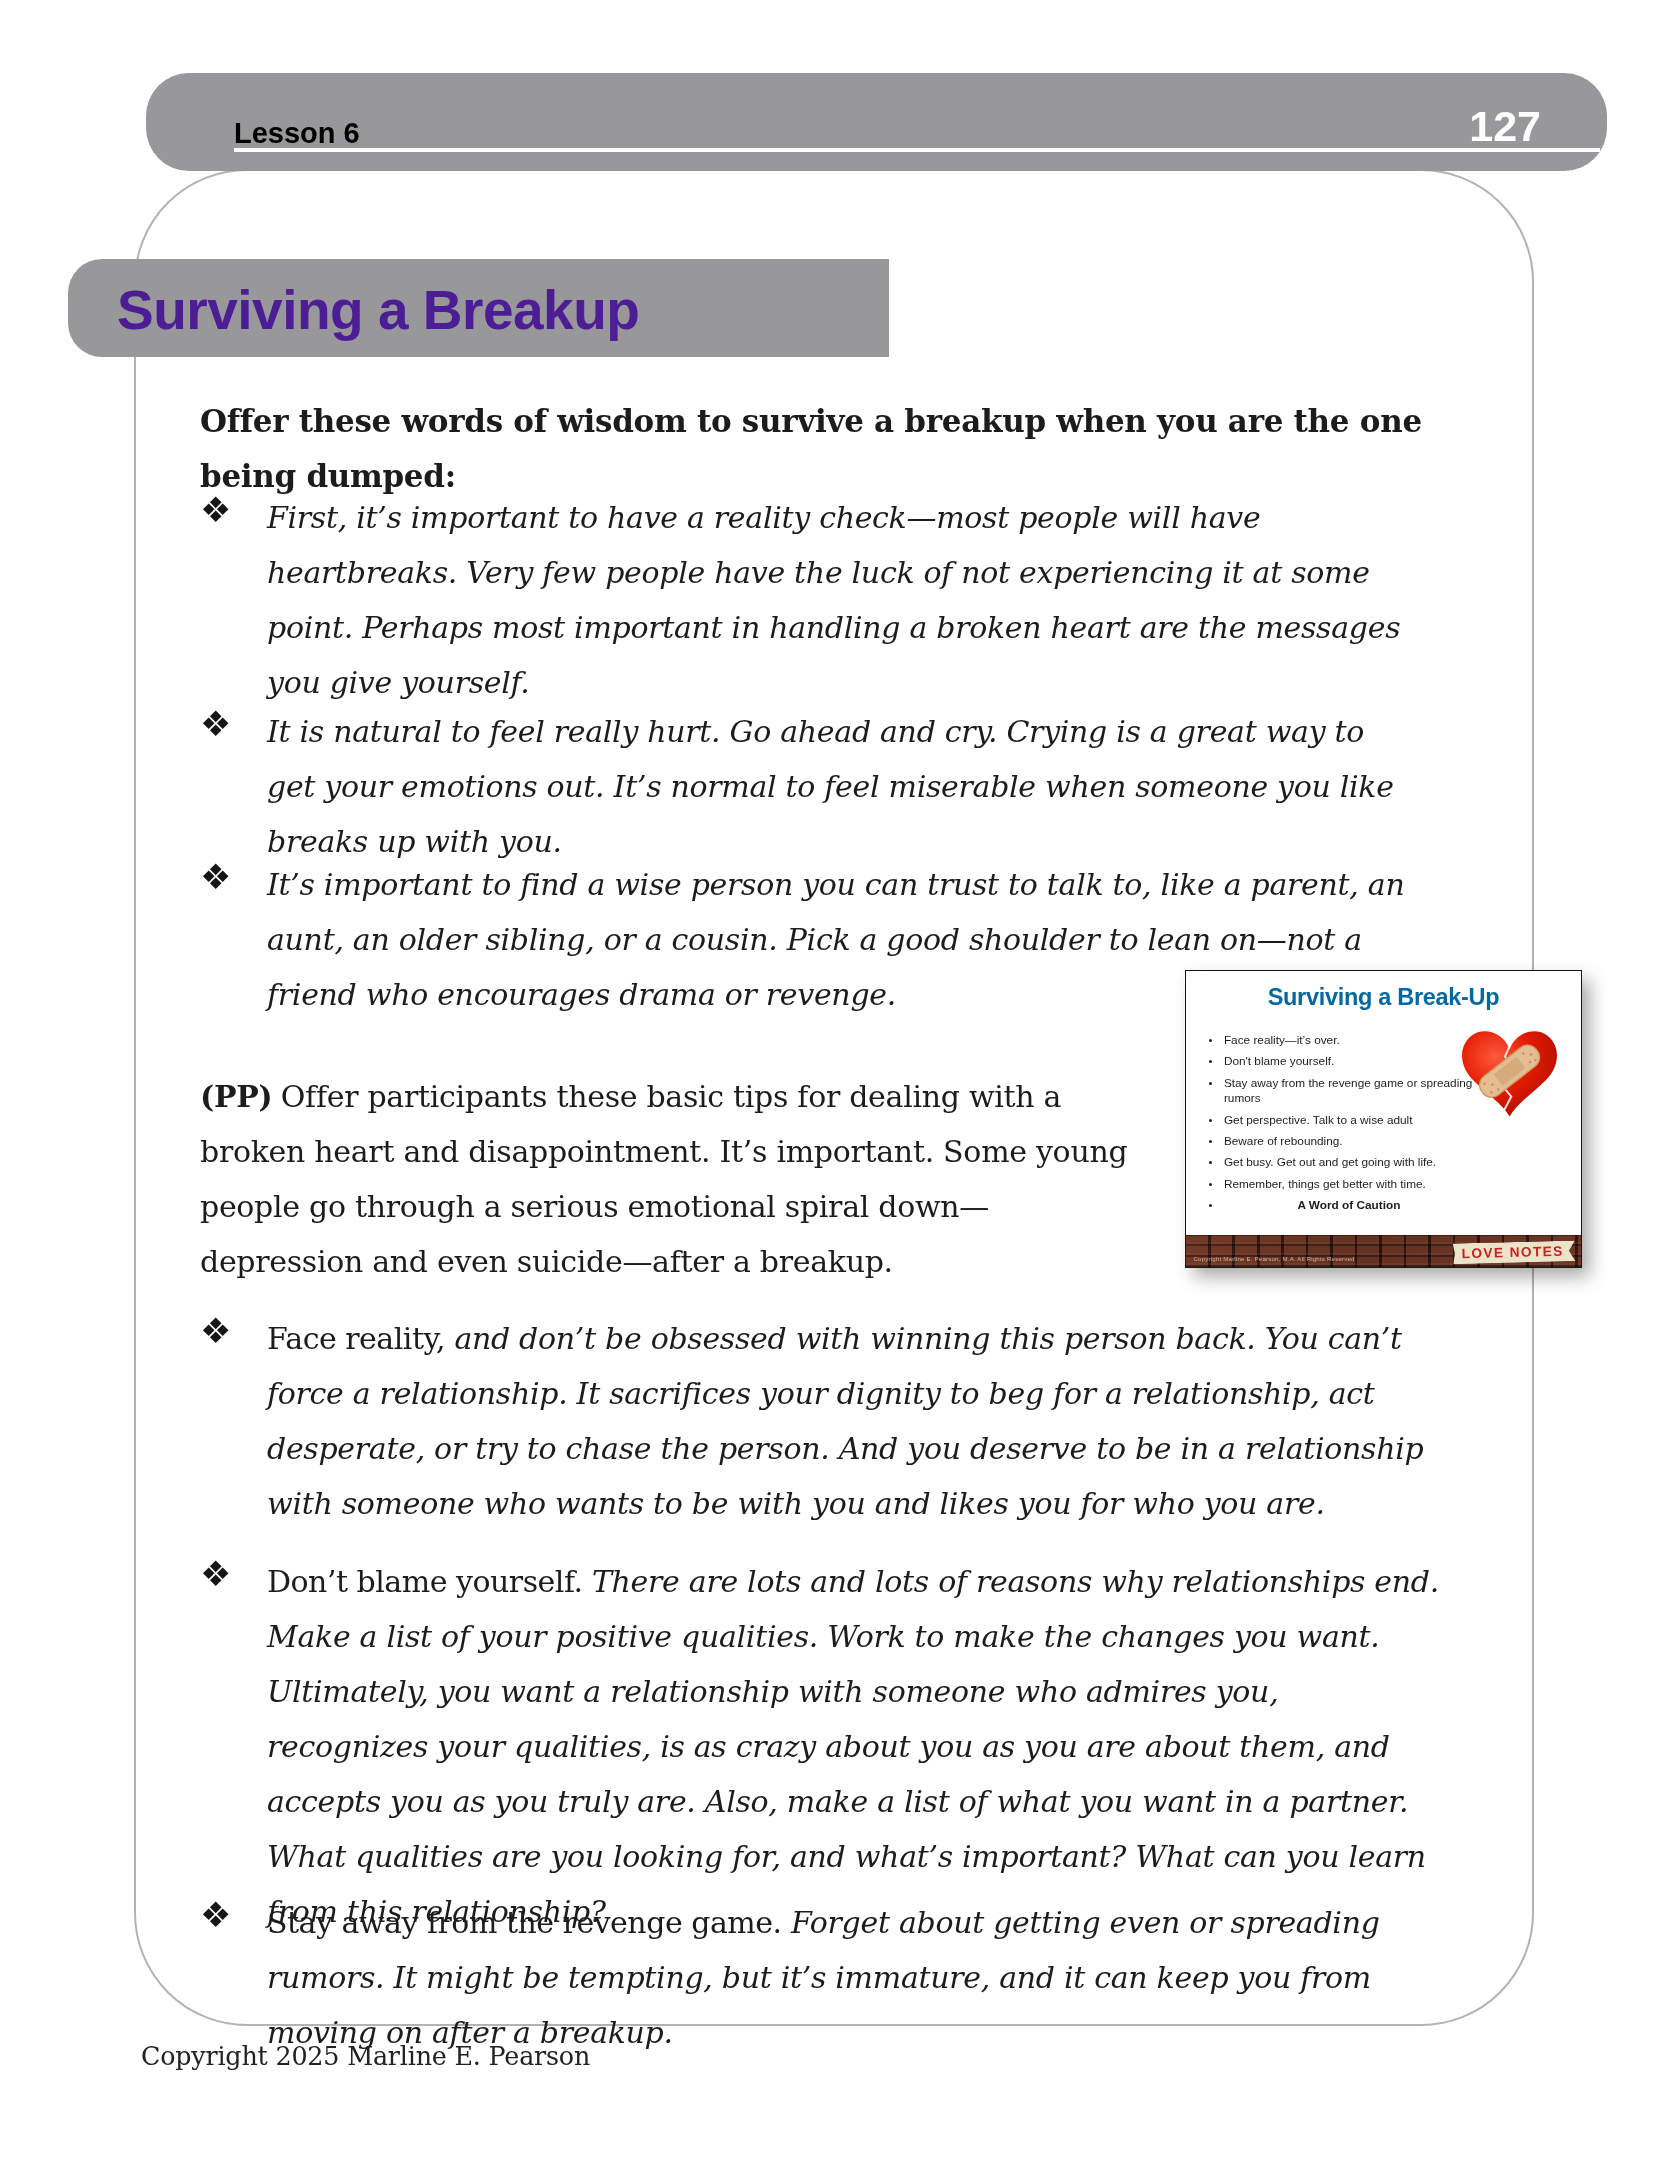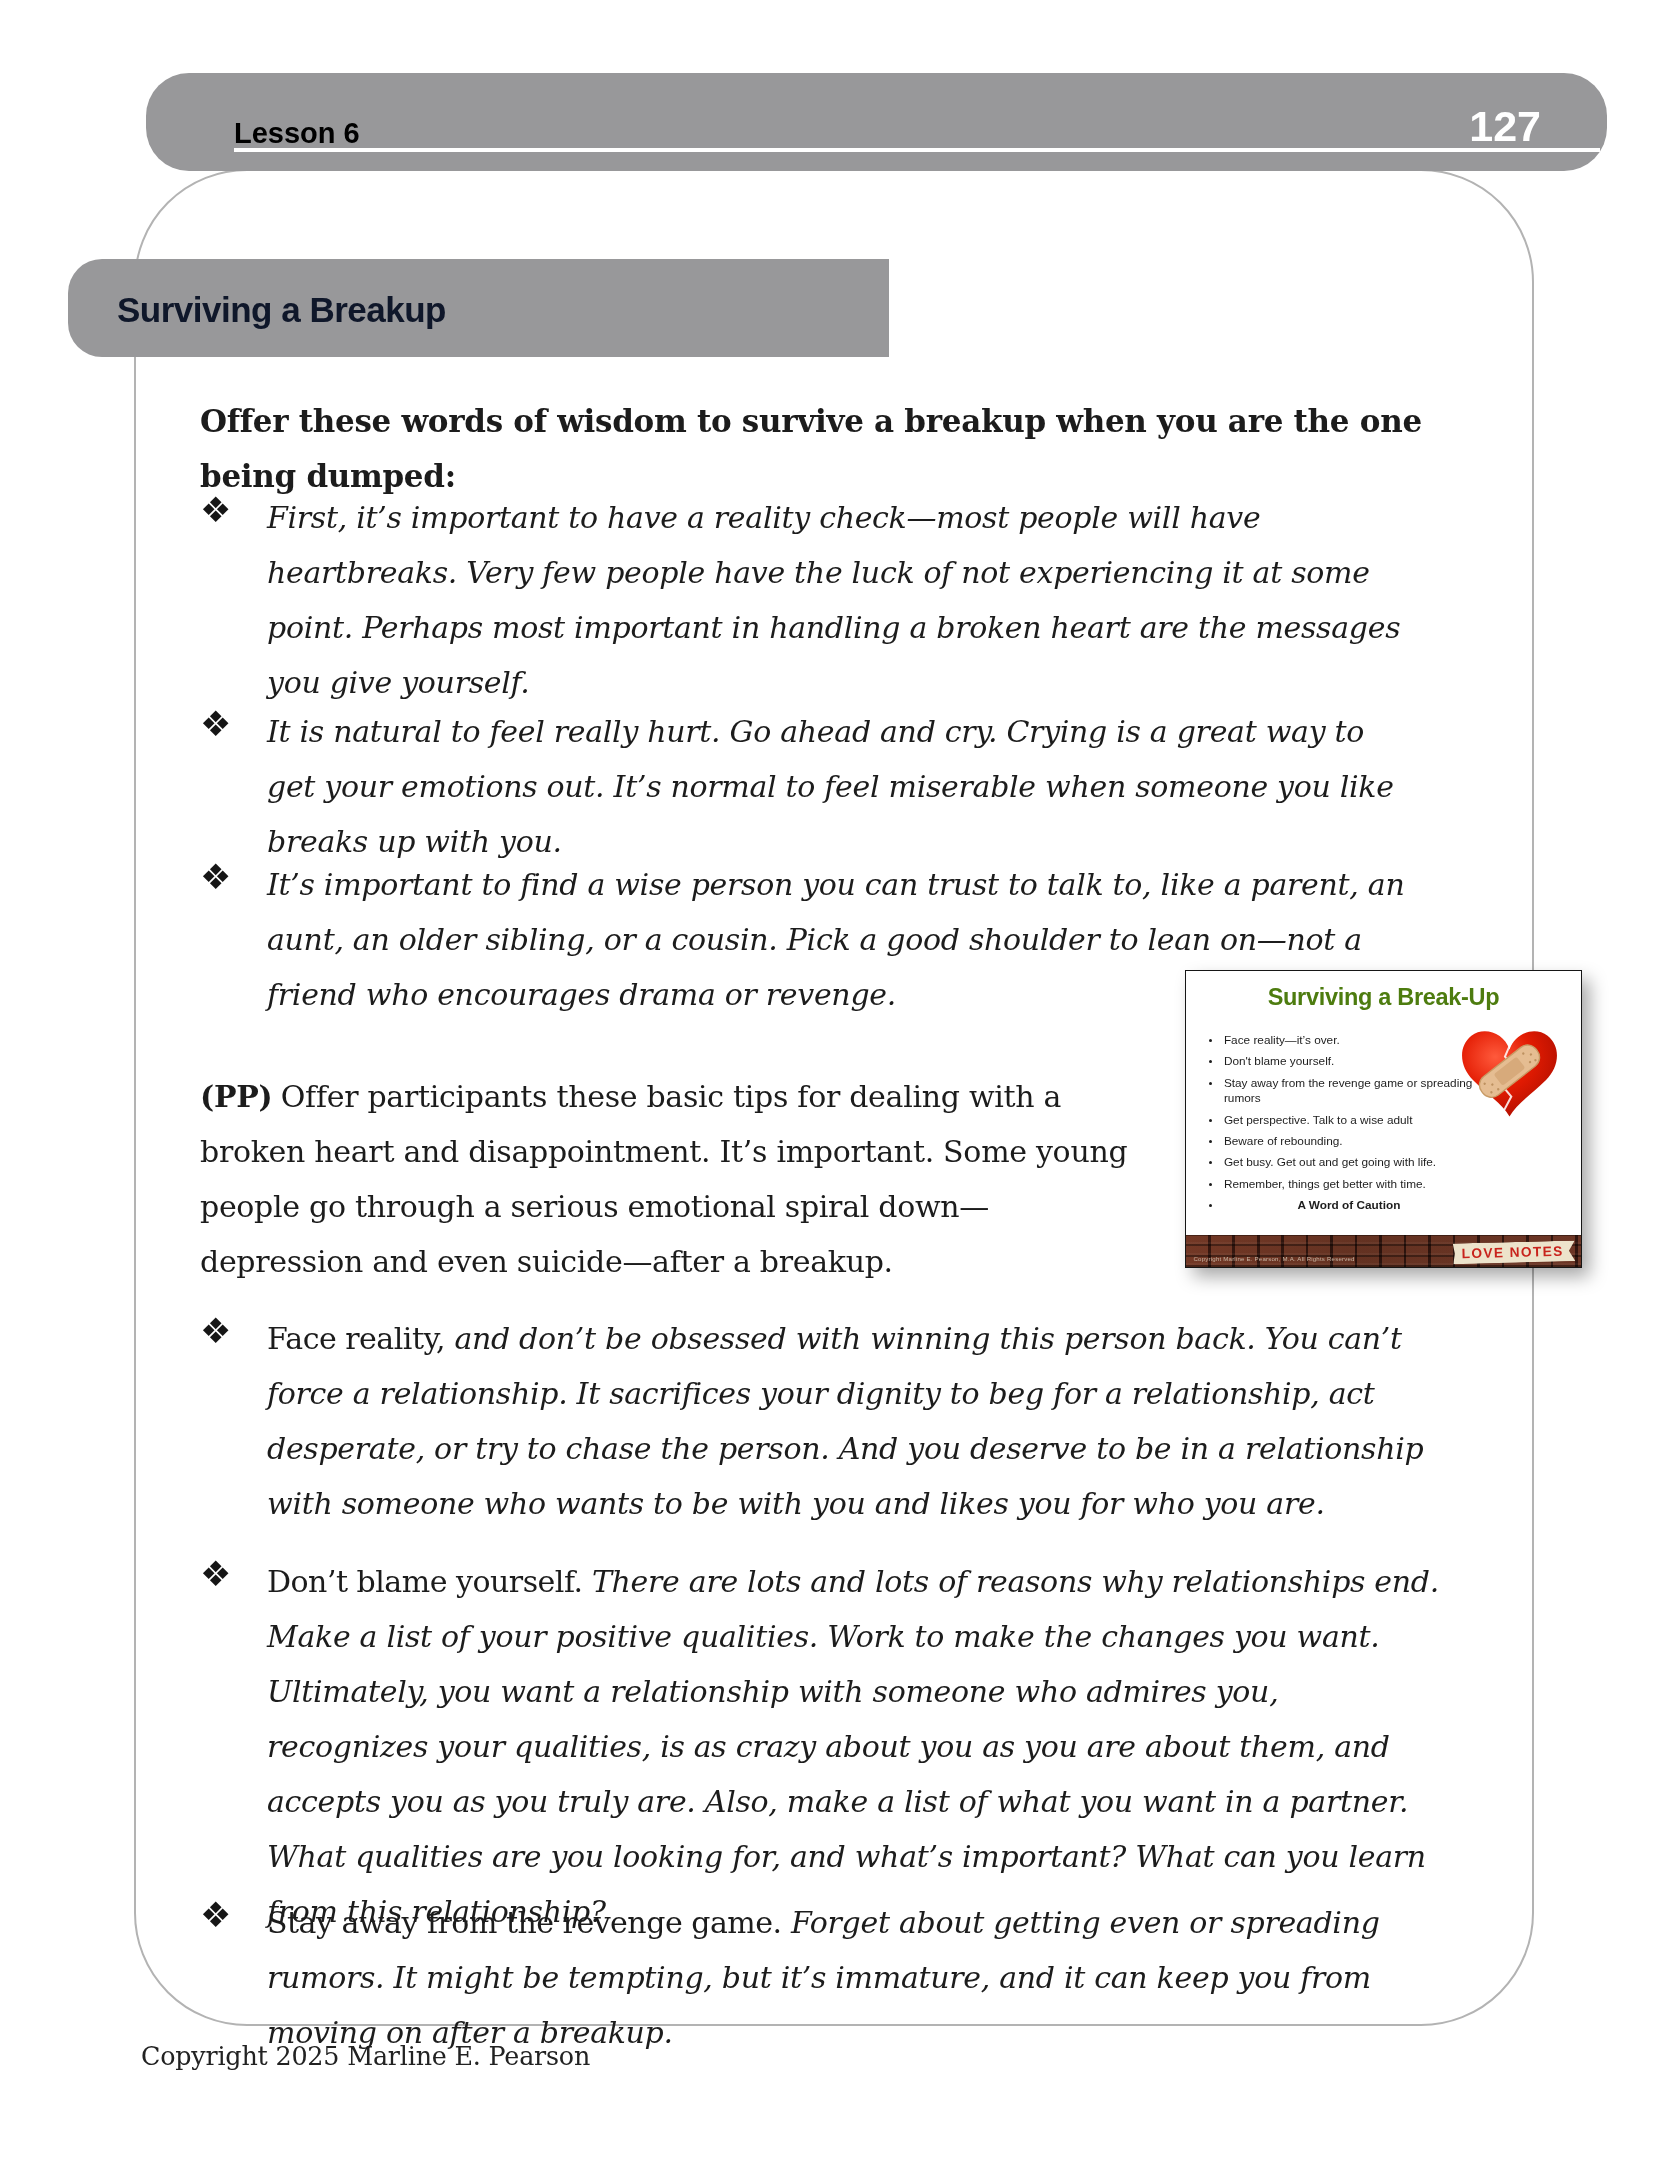--- a/index.html
+++ b/index.html
@@ -34,21 +34,21 @@
     background:#ffffff; border:2.8px solid #b3b3b3; border-radius:113px; z-index:1;
   }
 
   
   .title-bar {
     position:absolute; left:68px; top:259px; width:821px; height:98px;
     background:#98989a; border-radius:34px 0 0 34px; z-index:4;
   }
   .section-title {
     position:absolute; left:49px; top:0; height:118px; line-height:102px;
-    font-family:"Liberation Sans",sans-serif; font-weight:bold; font-size:35px; color:#0f172a;
+    font-family:"Liberation Sans",sans-serif; font-weight:bold; font-size:55px; color:#4c1d95;
     letter-spacing:-0.5px; white-space:nowrap;
   }
 
   
   .content { position:absolute; inset:0; z-index:2; }
   .intro {
     position:absolute; left:200px; top:394px; width:1224px;
     font-weight:bold; font-size:31px; line-height:55px; letter-spacing:-0.3px;
   }
   .bullet {
@@ -74,21 +74,21 @@
 
   
   .slide {
     position:absolute; left:1185px; top:970px; width:397px; height:298px;
     background:#ffffff; border:1.9px solid #161616;
     box-shadow:7.5px 9.4px 17px rgba(0,0,0,0.35); z-index:5;
     font-family:"Liberation Sans",sans-serif;
   }
   .slide-title {
     position:absolute; top:13px; left:0; width:100%; text-align:center;
-    font-size:23.5px; font-weight:bold; color:#4d7c0f; letter-spacing:-0.3px;
+    font-size:23.5px; font-weight:bold; color:#0369a1; letter-spacing:-0.3px;
   }
   .slide-bullets {
     position:absolute; left:36px; top:62px; width:252px; list-style:disc outside;
     font-size:11.8px; color:#1d1d1d; line-height:1.3;
   }
   .slide-bullets li { margin-bottom:6.1px; padding-left:1.9px; }
   .slide-bullets li::marker { font-size:9.4px; }
   .slide-bullets li.bold { font-weight:bold;text-align:center; }
   .slide-heart { position:absolute; right:15px; top:53px; width:113px; height:98px; }
   .slide-brick {

